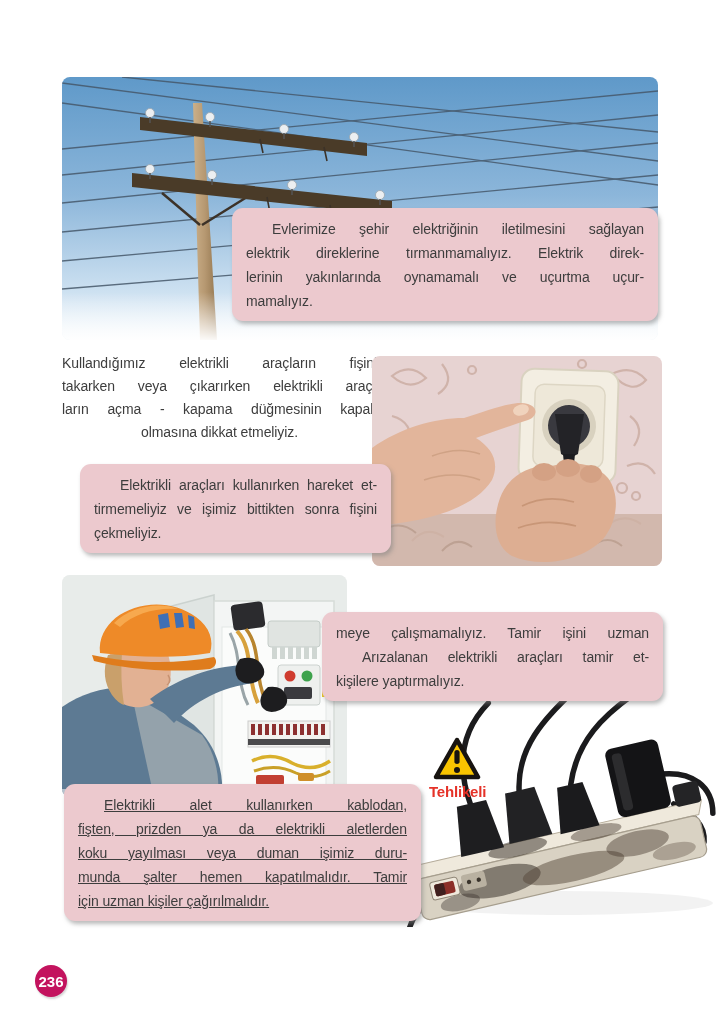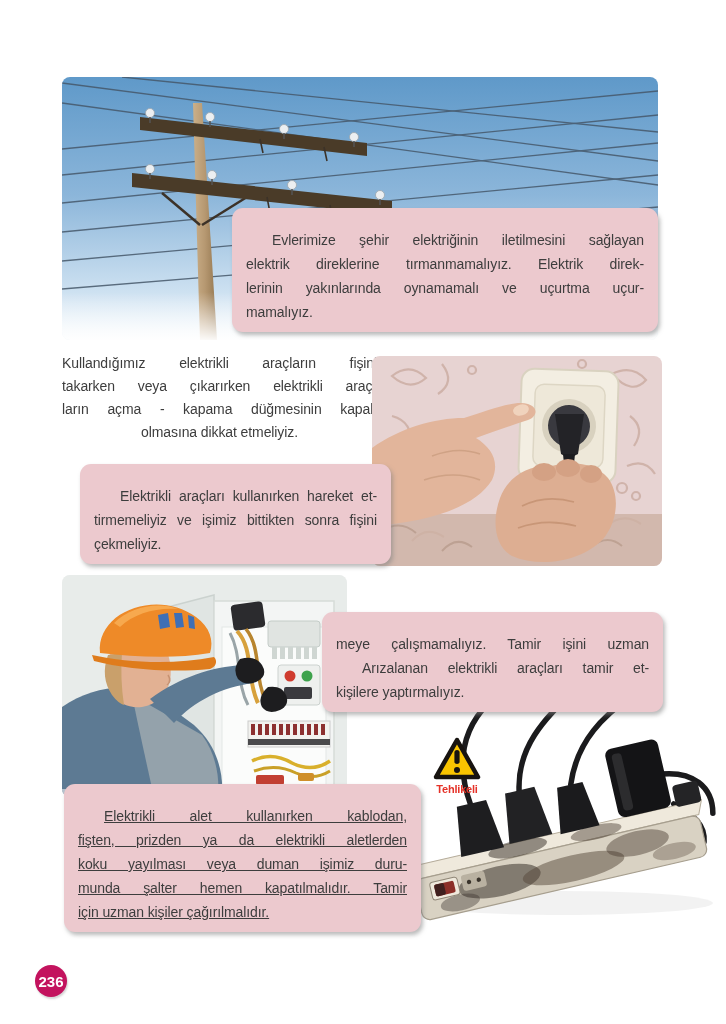--- a/index.html
+++ b/index.html
@@ -18,21 +18,21 @@
     overflow: hidden;
     background: #fff;
   }
   figure.photo svg { display: block; }
 
   .callout {
     position: absolute;
     background: #ecc9ce;
     border-radius: 11px;
     box-shadow: 2px 3px 4px rgba(130,130,130,0.55);
-    padding: 20px 14px 8px 14px;
+    padding: 9px 14px 8px 14px;
     font-size: 14px;
     line-height: 24px;
     color: #3d3d3d;
     z-index: 5;
     letter-spacing: -0.1px;
   }
   .callout .jline { text-align: justify; text-align-last: justify; }
   .callout .lline { text-align: left; }
   .indent { text-indent: 26px; }
 
@@ -48,21 +48,21 @@
 
   .danger-badge {
     position: absolute;
     left: 429px; top: 736px;
     width: 56px;
     text-align: center;
     z-index: 6;
   }
   .danger-badge .tri { display: block; margin: 0 auto; }
   .danger-label {
-    font-size: 11px;
+    font-size: 15px;
     font-weight: bold;
     color: #e53228;
     margin-top: 1px;
     letter-spacing: -0.2px;
   }
 
   .page-badge {
     position: absolute;
     left: 35px; top: 965px;
     width: 32px; height: 32px;

